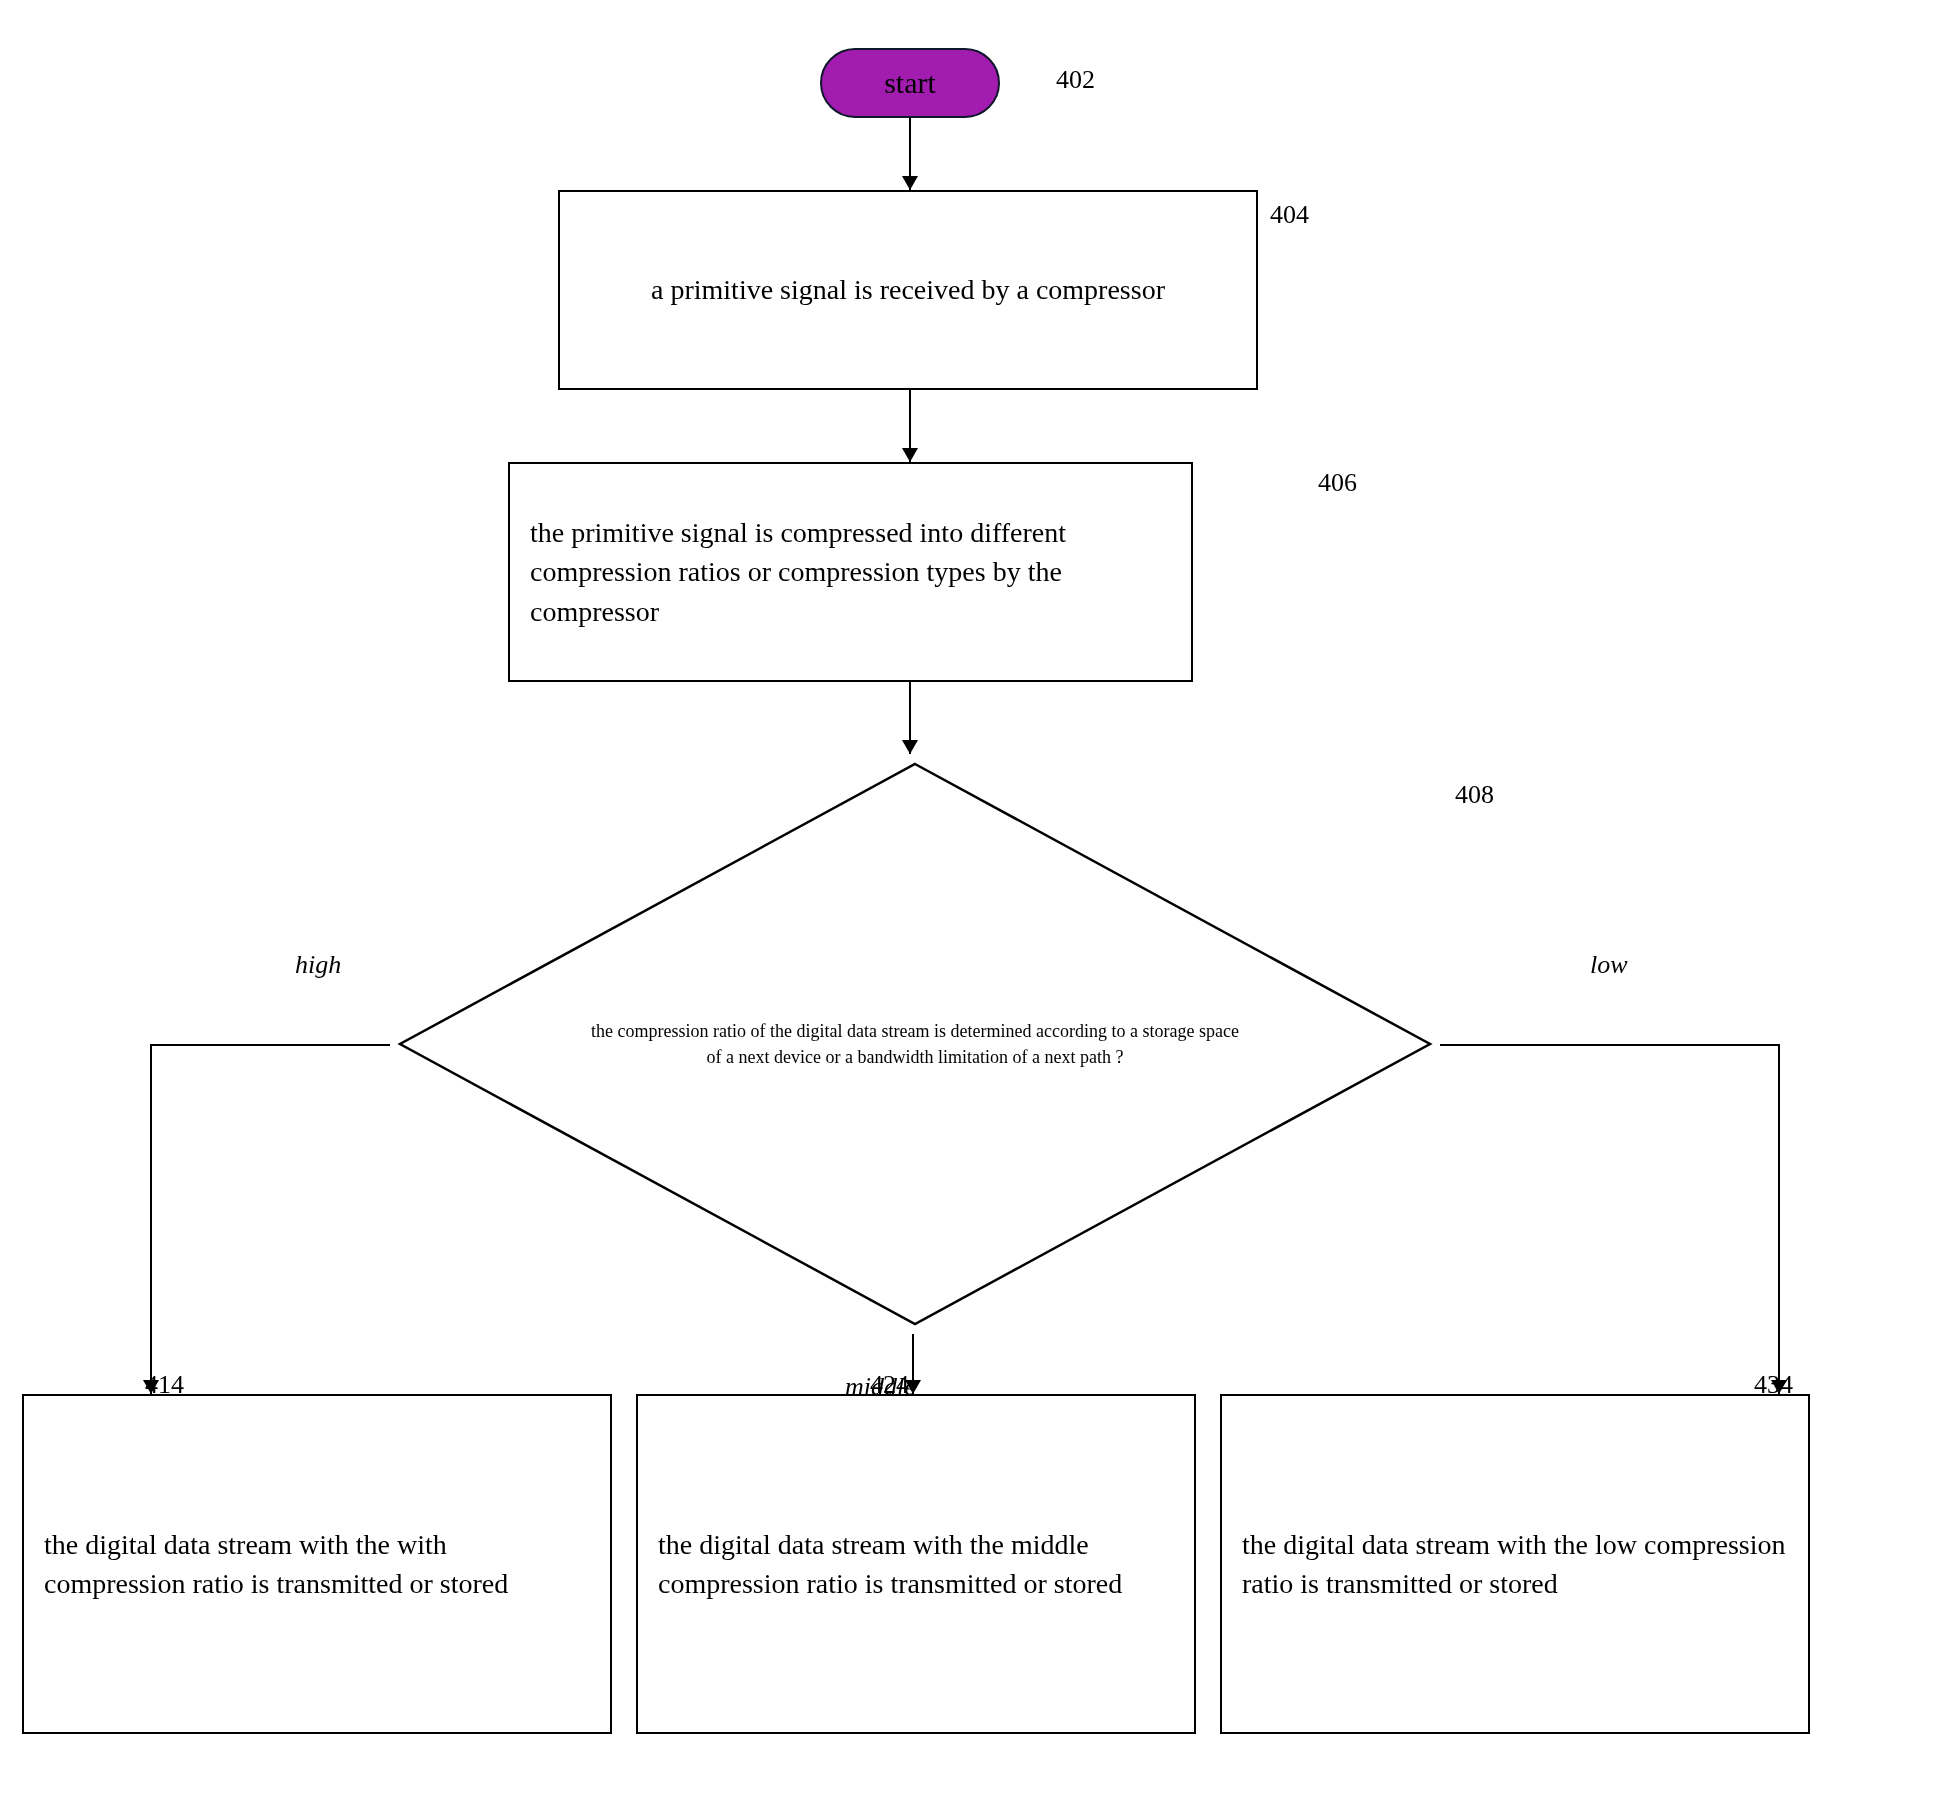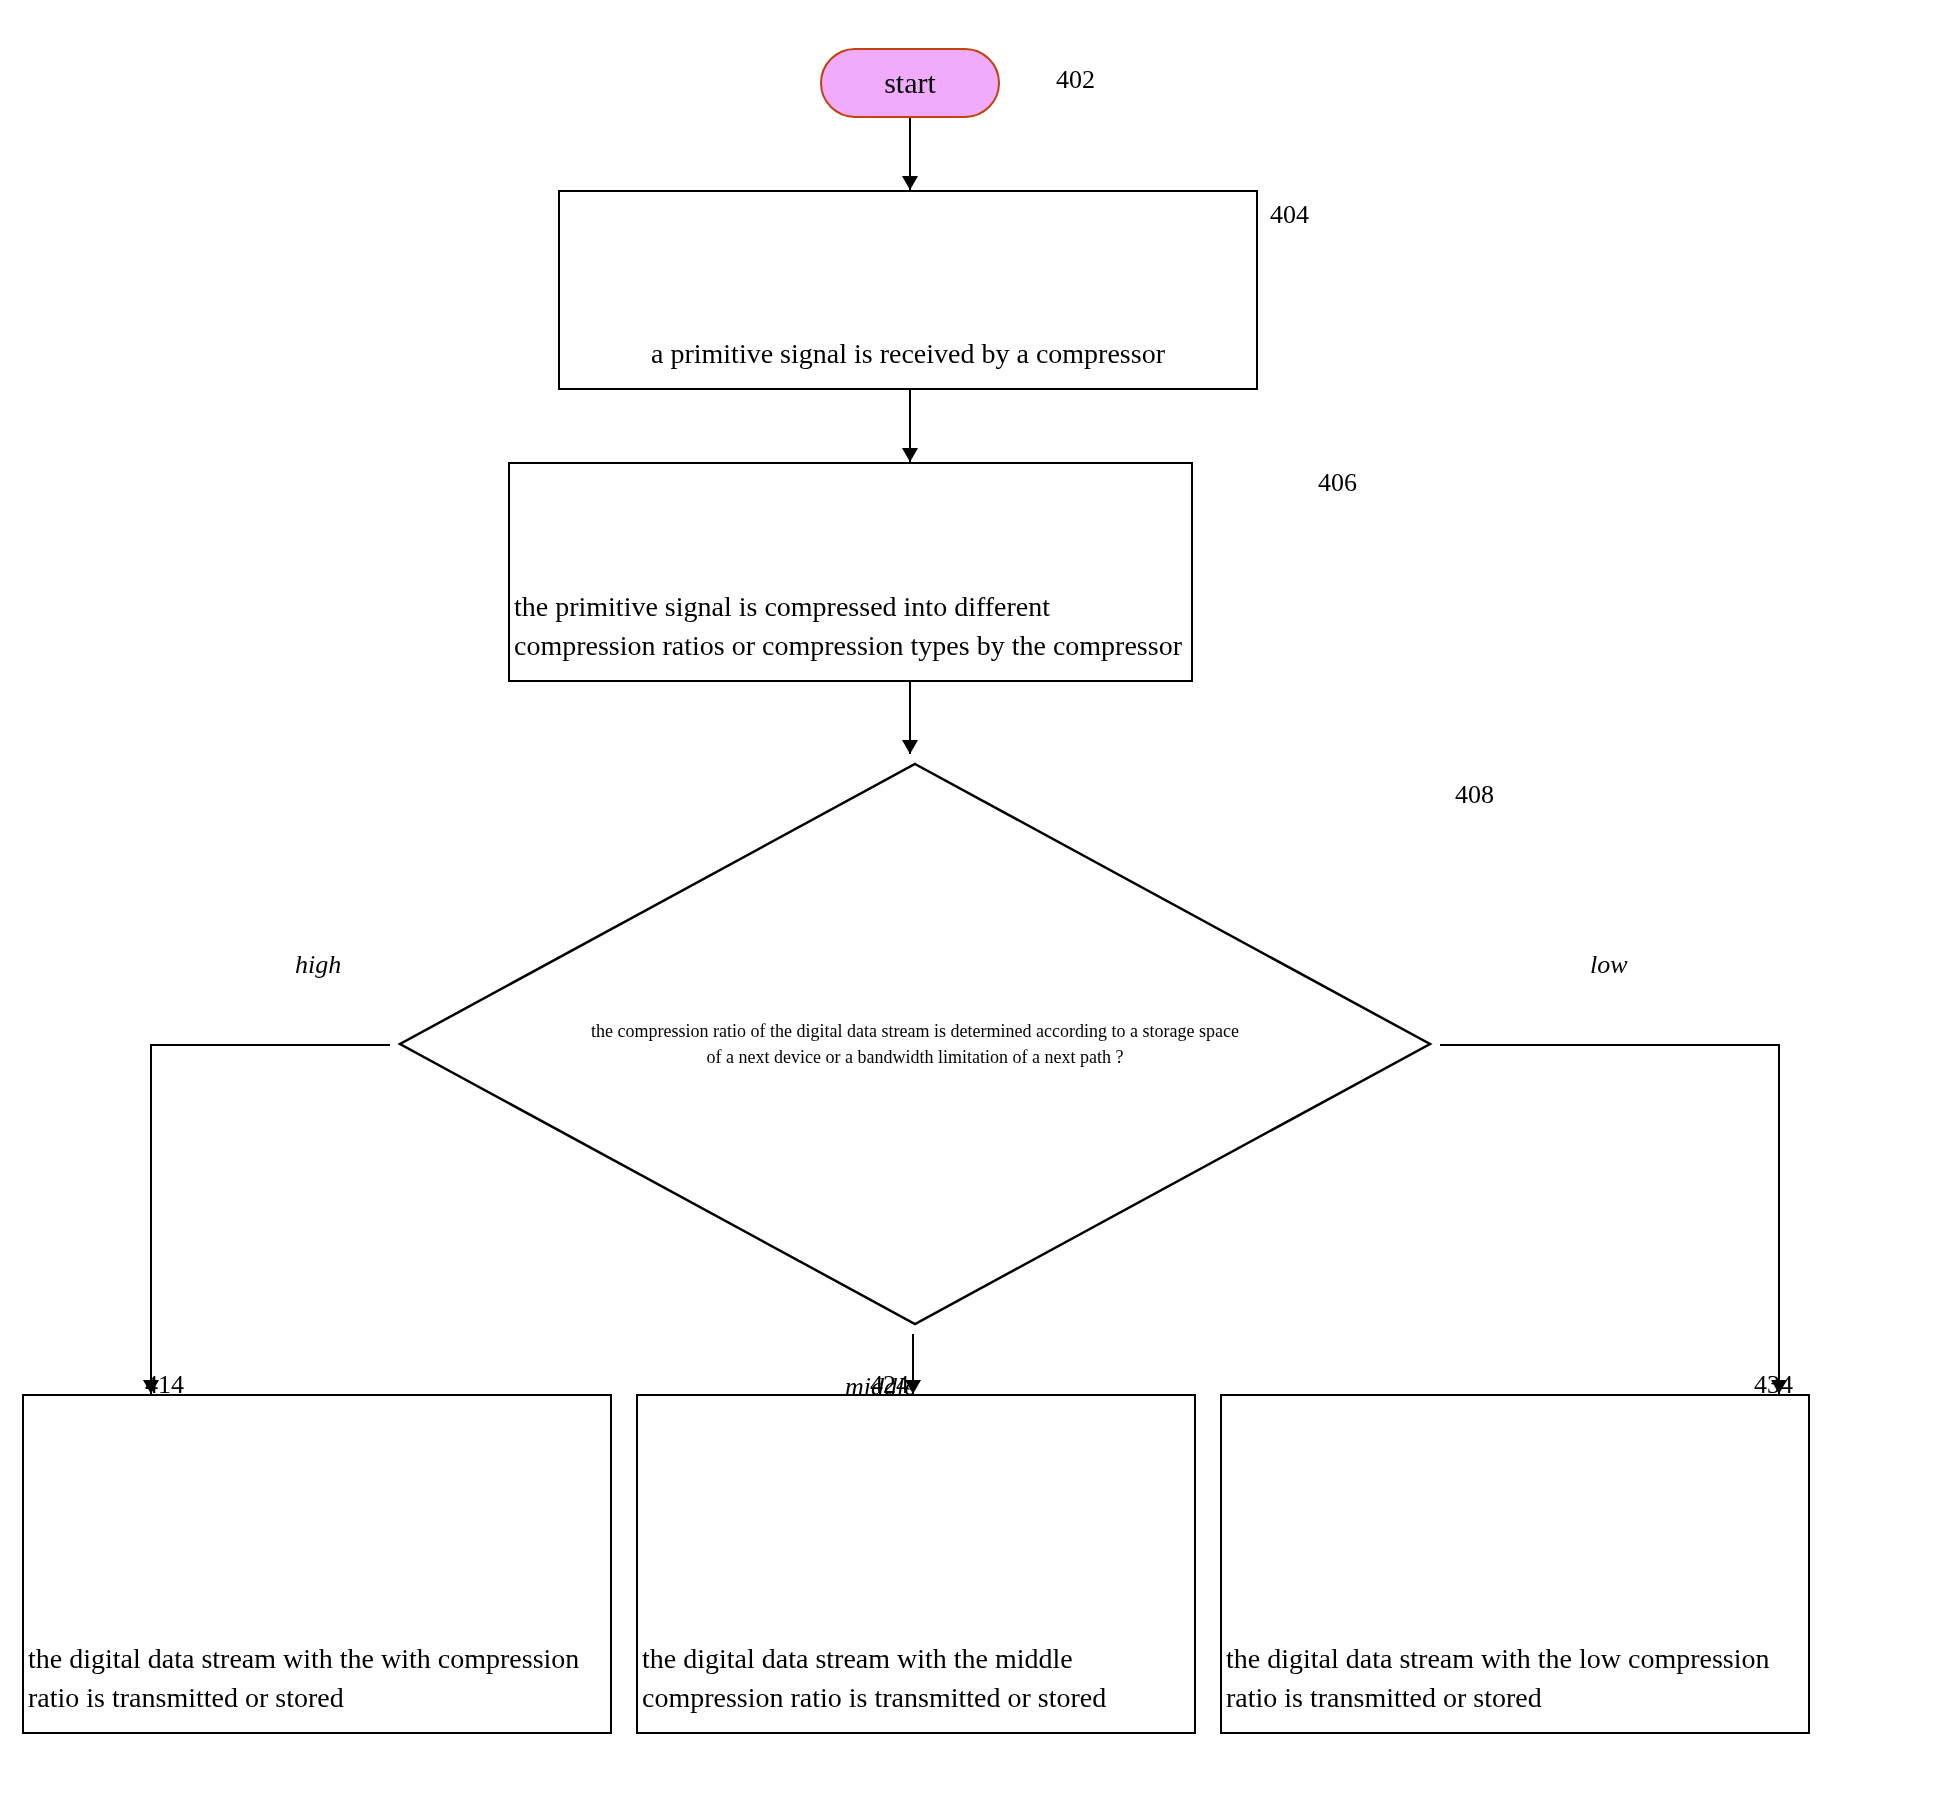--- a/index.html
+++ b/index.html
@@ -17,27 +17,27 @@
       width: 1933px;
       height: 1797px;
     }
     
     .start-oval {
       position: absolute;
       top: 48px;
       left: 820px;
       width: 180px;
       height: 70px;
-      border: 2px solid #c2410c;
+      border: 2px solid #0f172a;
       border-radius: 40px;
       display: flex;
       align-items: center;
       justify-content: center;
       font-size: 30px;
-      background: #f0abfc;
+      background: #a21caf;
     }
     .ref-402 {
       position: absolute;
       top: 52px;
       left: 1010px;
       font-size: 26px;
     }
     
     .arrow-down {
       position: absolute;
@@ -55,24 +55,24 @@
       border-left: 8px solid transparent;
       border-right: 8px solid transparent;
       border-top: 14px solid #000;
     }
     
     .process-box {
       position: absolute;
       border: 2px solid #000;
       background: #fff;
       display: flex;
-      align-items: flex-end;
+      align-items: center;
       justify-content: center;
       text-align: left;
-      padding: 15px 4px;
+      padding: 15px 20px;
       font-size: 28px;
       line-height: 1.4;
     }
     
     .diamond-container {
       position: absolute;
     }
     .diamond-svg {
       position: absolute;
       top: 0; left: 0;

